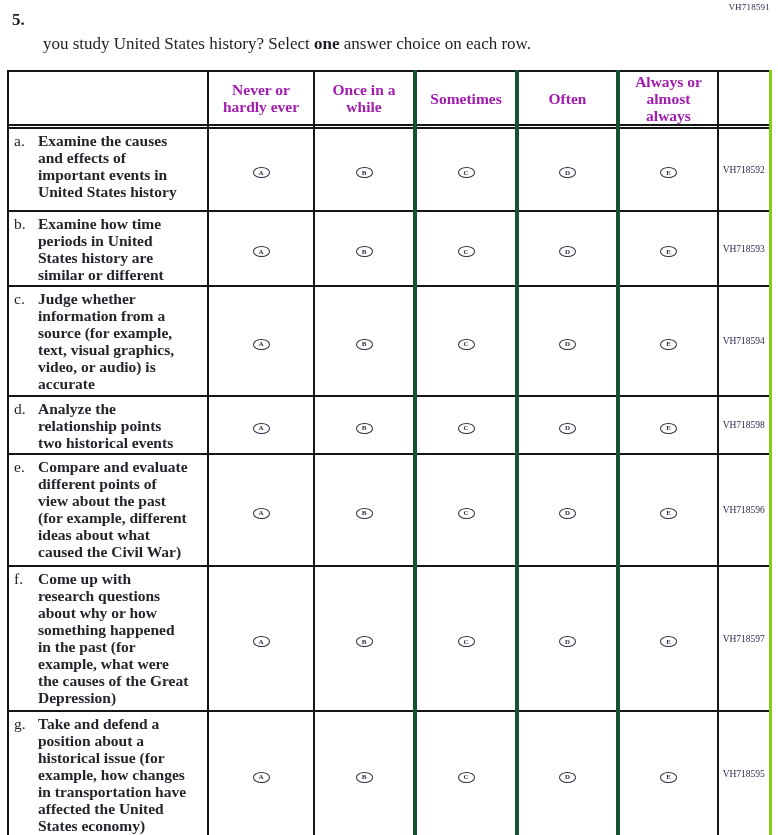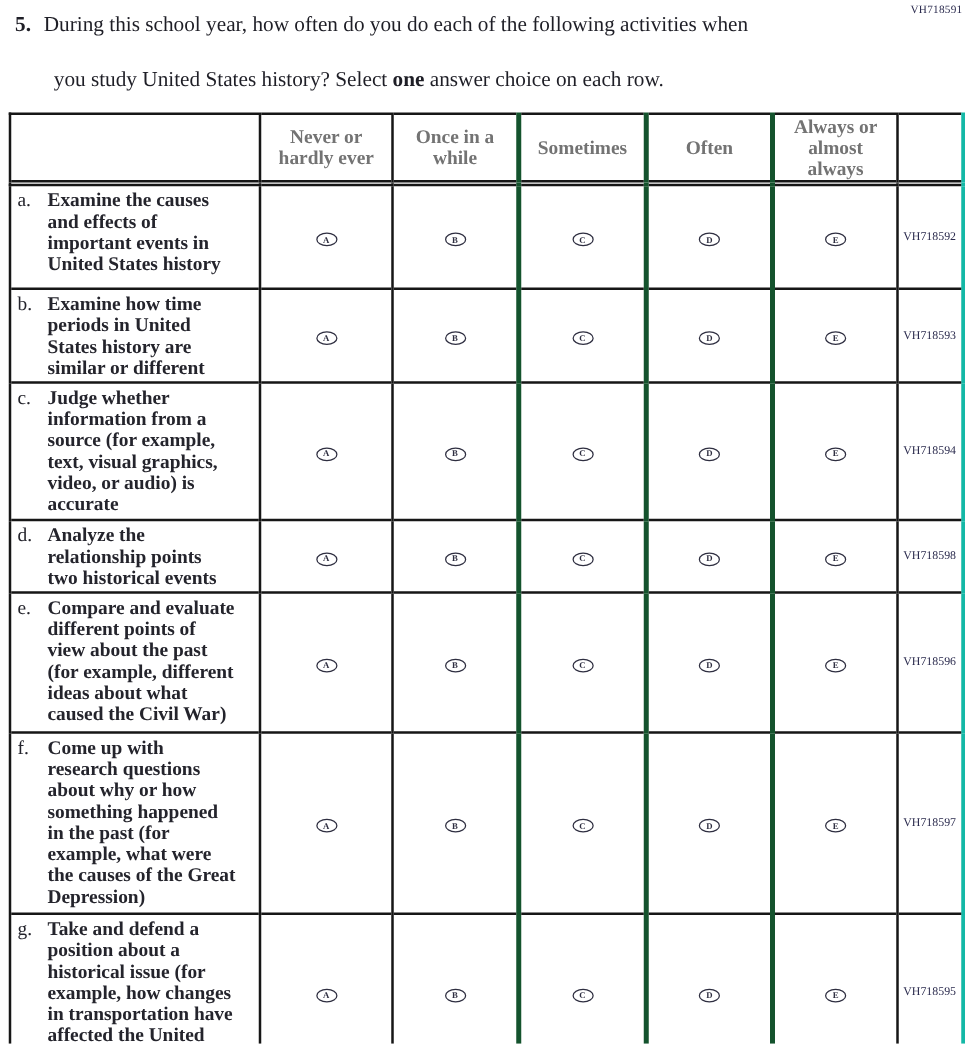--- a/index.html
+++ b/index.html
@@ -44,31 +44,31 @@
     border-collapse: collapse;
     table-layout: fixed;
     width: 762px;
     margin: 16px 0 0 7px;
   }
   td, th {
     padding: 0;
     border-top: 2px solid #161616;
     border-left: 2px solid #161616;
   }
-  .col-last { border-right: 3px solid #14b8a6; }
+  .col-last { border-right: 3px solid #84cc16; }
   .thick-left { border-left: 4px solid #14532d; }
 
   th.hdr {
     font-size: 15.5px;
     line-height: 17px;
     font-weight: bold;
     text-align: center;
     vertical-align: middle;
     white-space: pre-line;
-    color: #737373;
+    color: #a21caf;
   }
   tr.h-hdr { height: 54px; }
   tr.spacer td { border-top: 2px solid #161616; border-bottom: 2px solid #161616; }
   tr.spacer { height: 3px; }
   tr.tail { height: 12px; }
   tr.tail td { border-top: 2px solid #161616; }
 
   tr.r-a { height: 83px; }
   tr.r-b { height: 75px; }
   tr.r-c { height: 110px; }
@@ -124,21 +124,20 @@
 </head>
 <body>
 
 <div class="page">
 
   <div class="form-code-top">VH718591</div>
 
   <div class="question">
     <div class="q-number">5.</div>
     <div class="q-text">
-      <div class="q-line1">During this school year, how often do you do each of the following activities when</div>
       <div class="q-line2"><span>you study United States history? Select </span><span class="bold">one</span><span> answer choice on each row.</span></div>
     </div>
   </div>
 
   <table class="matrix">
     <colgroup>
       <col style="width:200px">
       <col style="width:106px">
       <col style="width:101px">
       <col style="width:102px">

